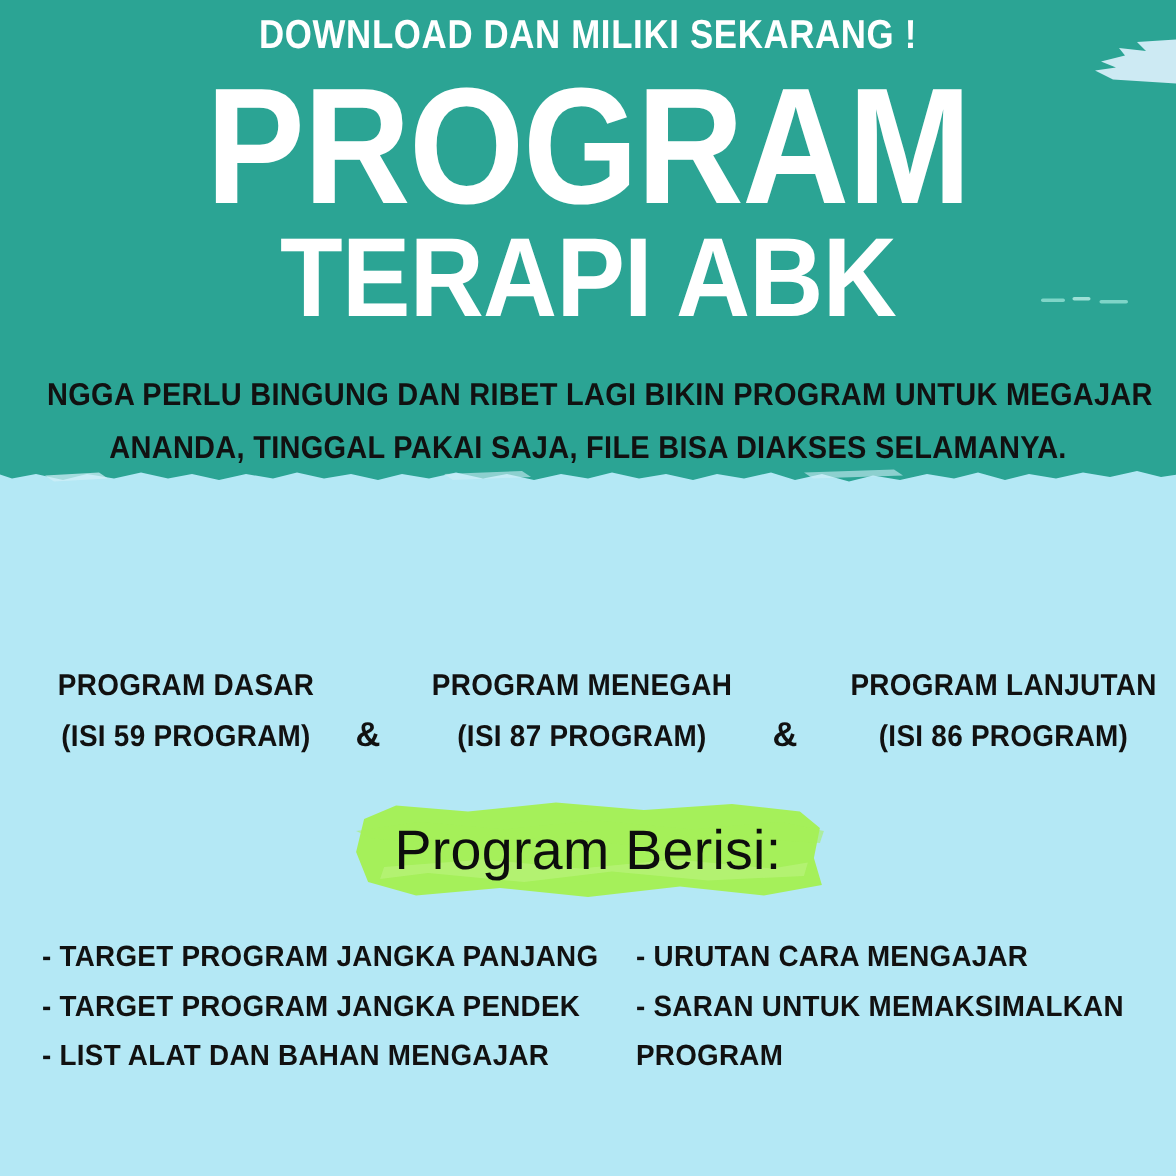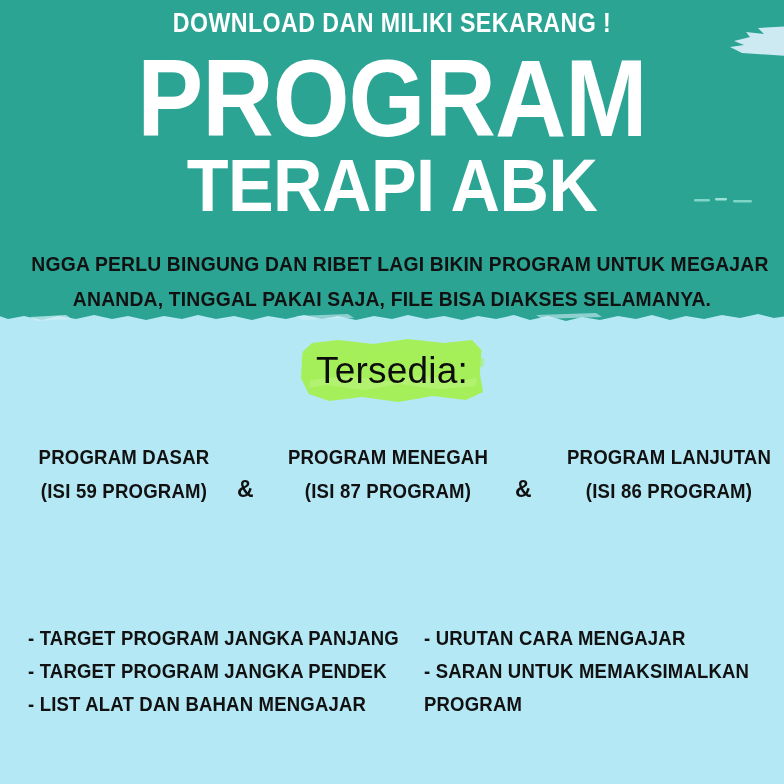--- a/index.html
+++ b/index.html
@@ -254,34 +254,20 @@
 
     <div class="title-main">PROGRAM</div>
 
     <div class="title-sub">TERAPI ABK</div>
 
     <div class="lead l1">NGGA PERLU BINGUNG DAN RIBET LAGI BIKIN PROGRAM UNTUK MEGAJAR</div>
 
     <div class="lead l2">ANANDA, TINGGAL PAKAI SAJA, FILE BISA DIAKSES SELAMANYA.</div>
   </div>
 
-  <div class="section-head" id="tersedia-head">
-    <span class="hl-wrap">
-      <svg class="hl-mark" viewBox="0 0 240 74" preserveAspectRatio="none">
-        <path fill="#A5F05A" d="M6,18 L18,9 L52,6 L96,10 L140,5 L186,9 L222,6
-          L234,16 L232,40 L236,58 L214,66 L172,62 L128,68 L82,63 L40,67 L14,60
-          L4,44 Z"></path>
-        <path fill="#A5F05A" opacity="0.55" d="M2,26 L30,20 L70,24 L118,19
-          L164,24 L212,19 L238,25 L236,33 L196,30 L150,35 L104,29 L58,34 L16,30 Z"></path>
-        <path fill="#B6F377" opacity="0.8" d="M16,46 L64,42 L112,47 L160,42
-          L210,47 L228,44 L226,52 L178,55 L130,50 L84,56 L36,51 L14,54 Z"></path>
-      </svg>
-      <span class="hl-text">Tersedia:</span>
-    </span>
-  </div>
 
   <div class="tier-row">
 
     <div class="tier" id="tier-0">
       <span class="t-name">PROGRAM DASAR</span>
       <span class="t-count">(ISI 59 PROGRAM)</span>
     </div>
 
     <div class="amp" id="amp-0">&amp;</div>
 
@@ -291,20 +277,34 @@
     </div>
 
     <div class="amp" id="amp-1">&amp;</div>
 
     <div class="tier" id="tier-2">
       <span class="t-name">PROGRAM LANJUTAN</span>
       <span class="t-count">(ISI 86 PROGRAM)</span>
     </div>
   </div>
 
+  <div class="section-head" id="berisi-head">
+    <span class="hl-wrap">
+      <svg class="hl-mark" viewBox="0 0 240 74" preserveAspectRatio="none">
+        <path fill="#A5F05A" d="M8,16 L24,7 L60,11 L104,5 L148,10 L192,6 L226,11
+          L236,22 L233,42 L237,60 L208,67 L166,61 L120,68 L76,62 L34,67 L10,58
+          L4,38 Z"></path>
+        <path fill="#A5F05A" opacity="0.55" d="M4,24 L36,18 L78,23 L124,17
+          L172,23 L216,18 L238,24 L236,32 L192,28 L146,34 L100,28 L54,33 L12,29 Z"></path>
+        <path fill="#B6F377" opacity="0.8" d="M18,48 L68,43 L116,49 L164,43
+          L212,49 L230,45 L228,54 L180,57 L132,51 L88,58 L40,52 L16,56 Z"></path>
+      </svg>
+      <span class="hl-text">Program Berisi:</span>
+    </span>
+  </div>
 
   <div class="bullets" id="bullets-left">
     <span class="b-item">- TARGET PROGRAM JANGKA PANJANG</span>
     <span class="b-item">- TARGET PROGRAM JANGKA PENDEK</span>
     <span class="b-item">- LIST ALAT DAN BAHAN MENGAJAR</span>
   </div>
 
   <div class="bullets" id="bullets-right">
     <span class="b-item">- URUTAN CARA MENGAJAR</span>
     <span class="b-item">- SARAN UNTUK MEMAKSIMALKAN PROGRAM</span>

